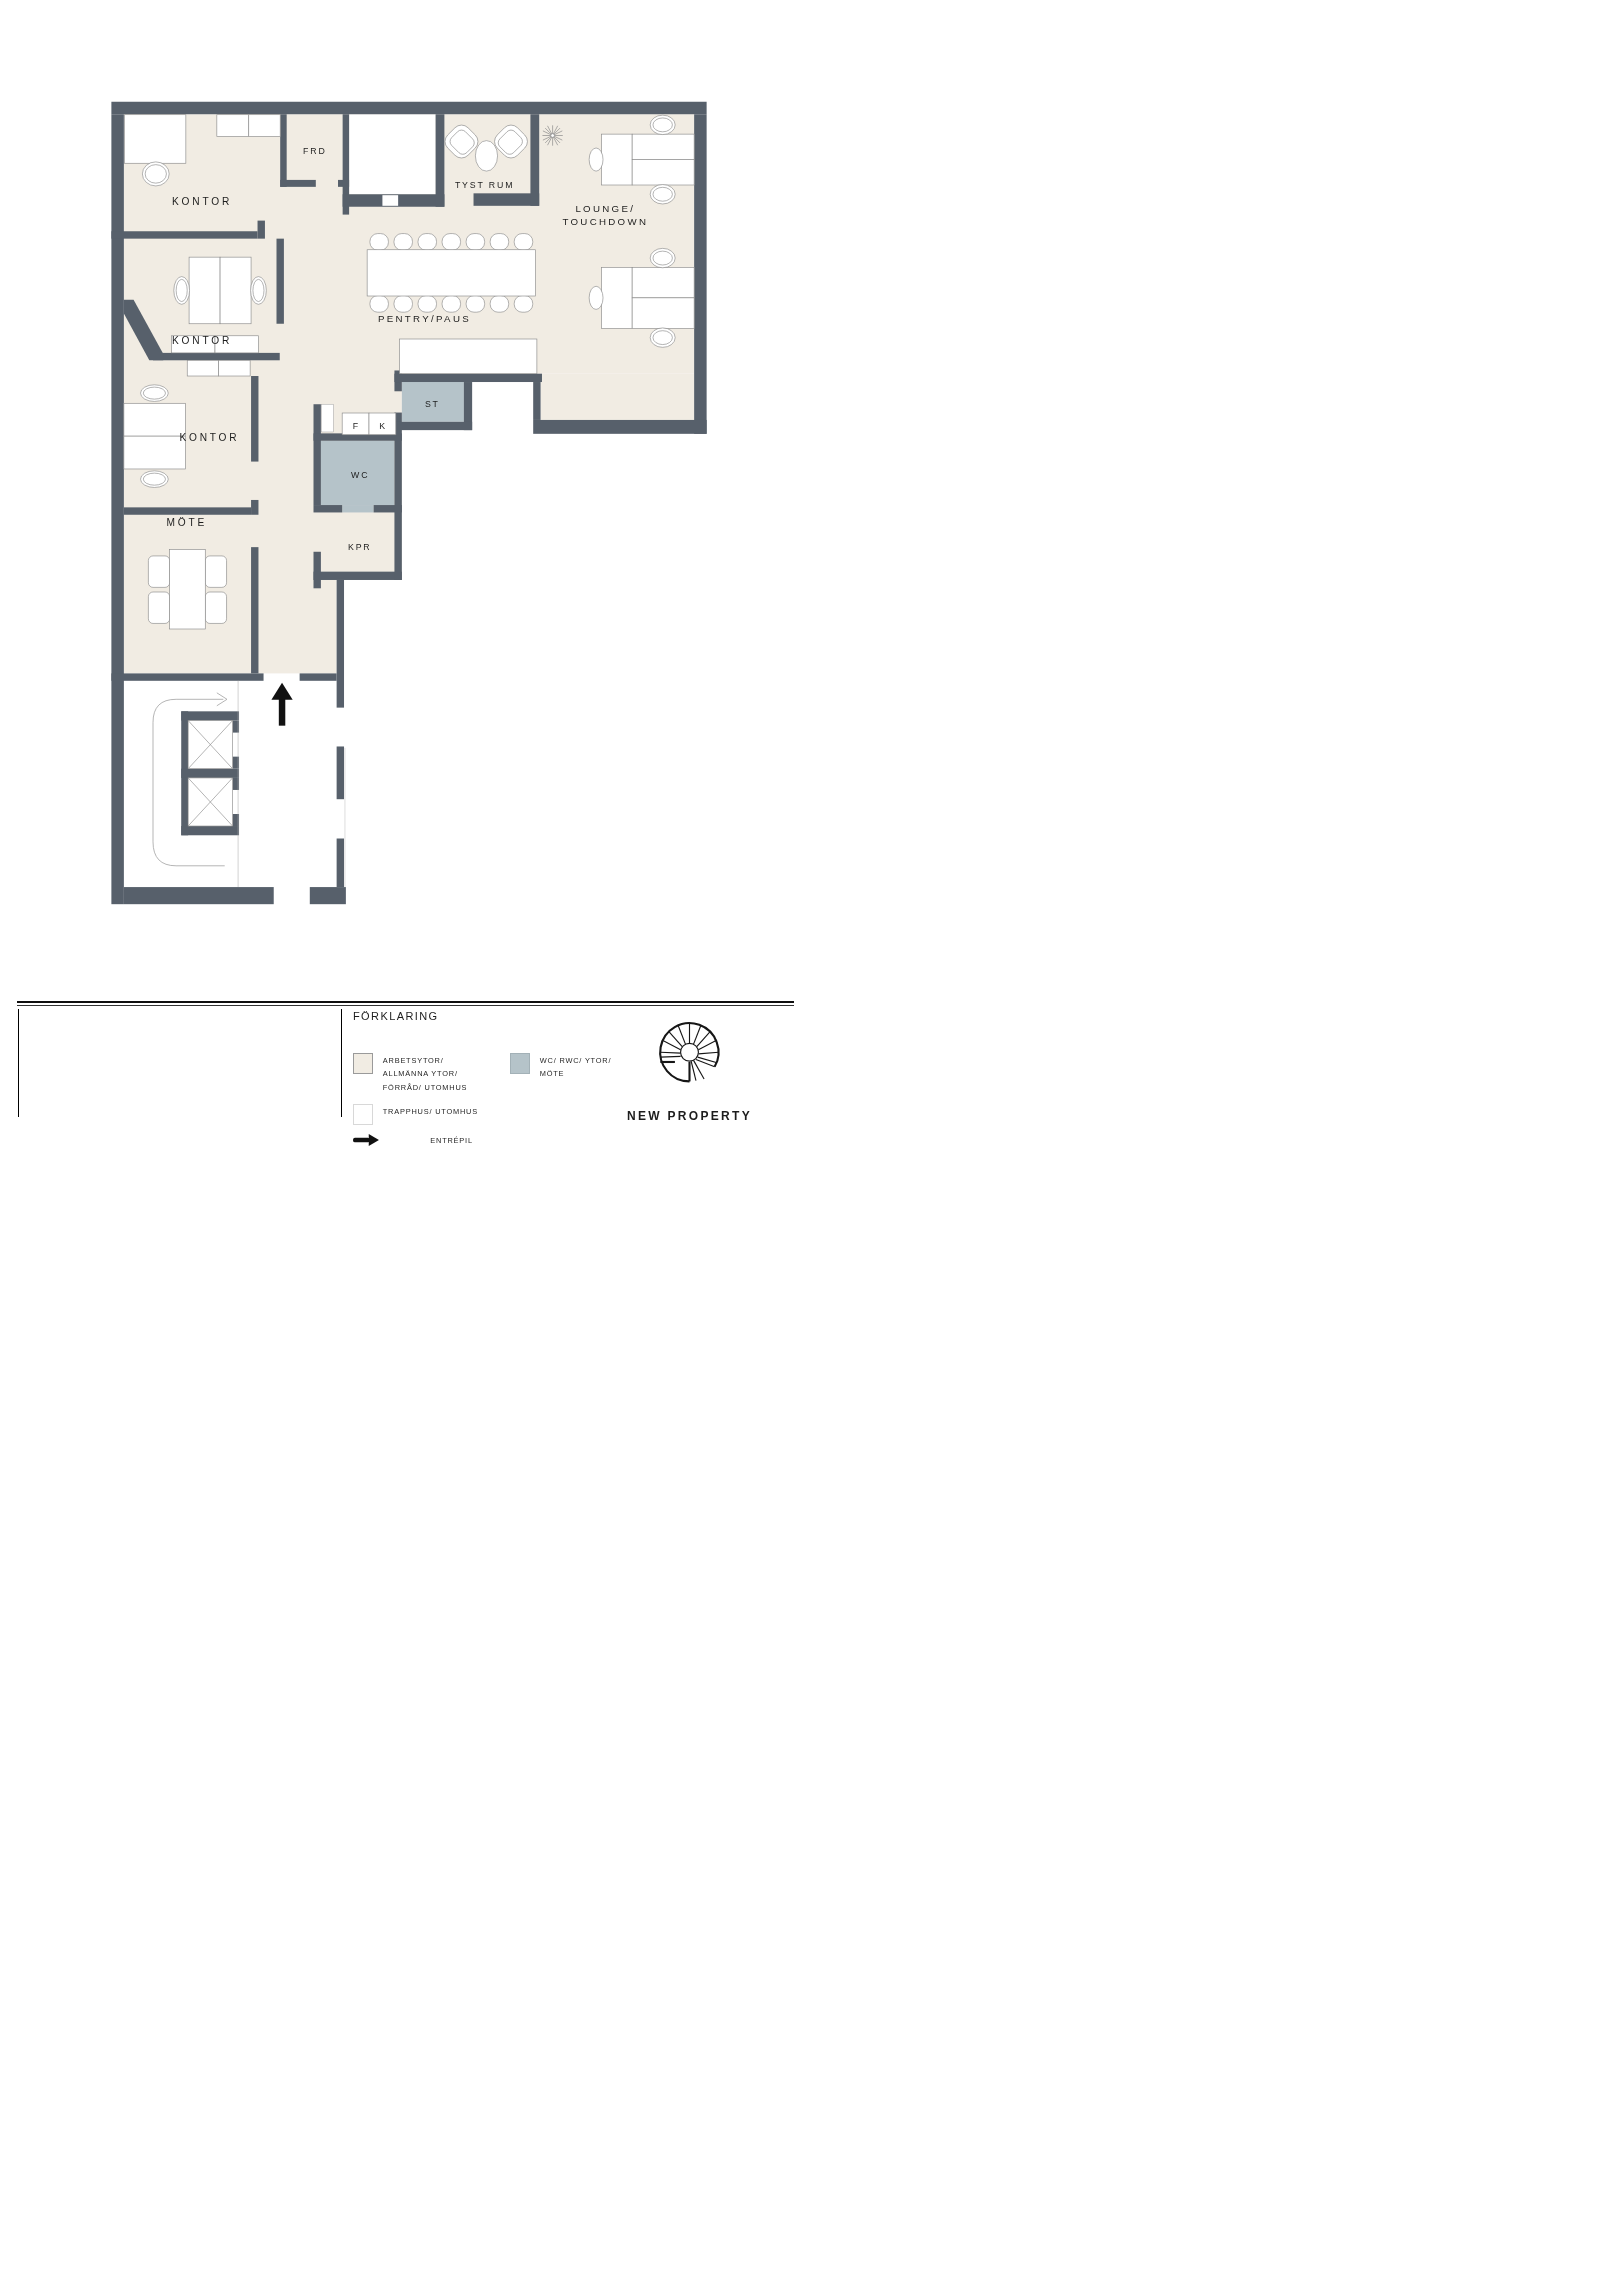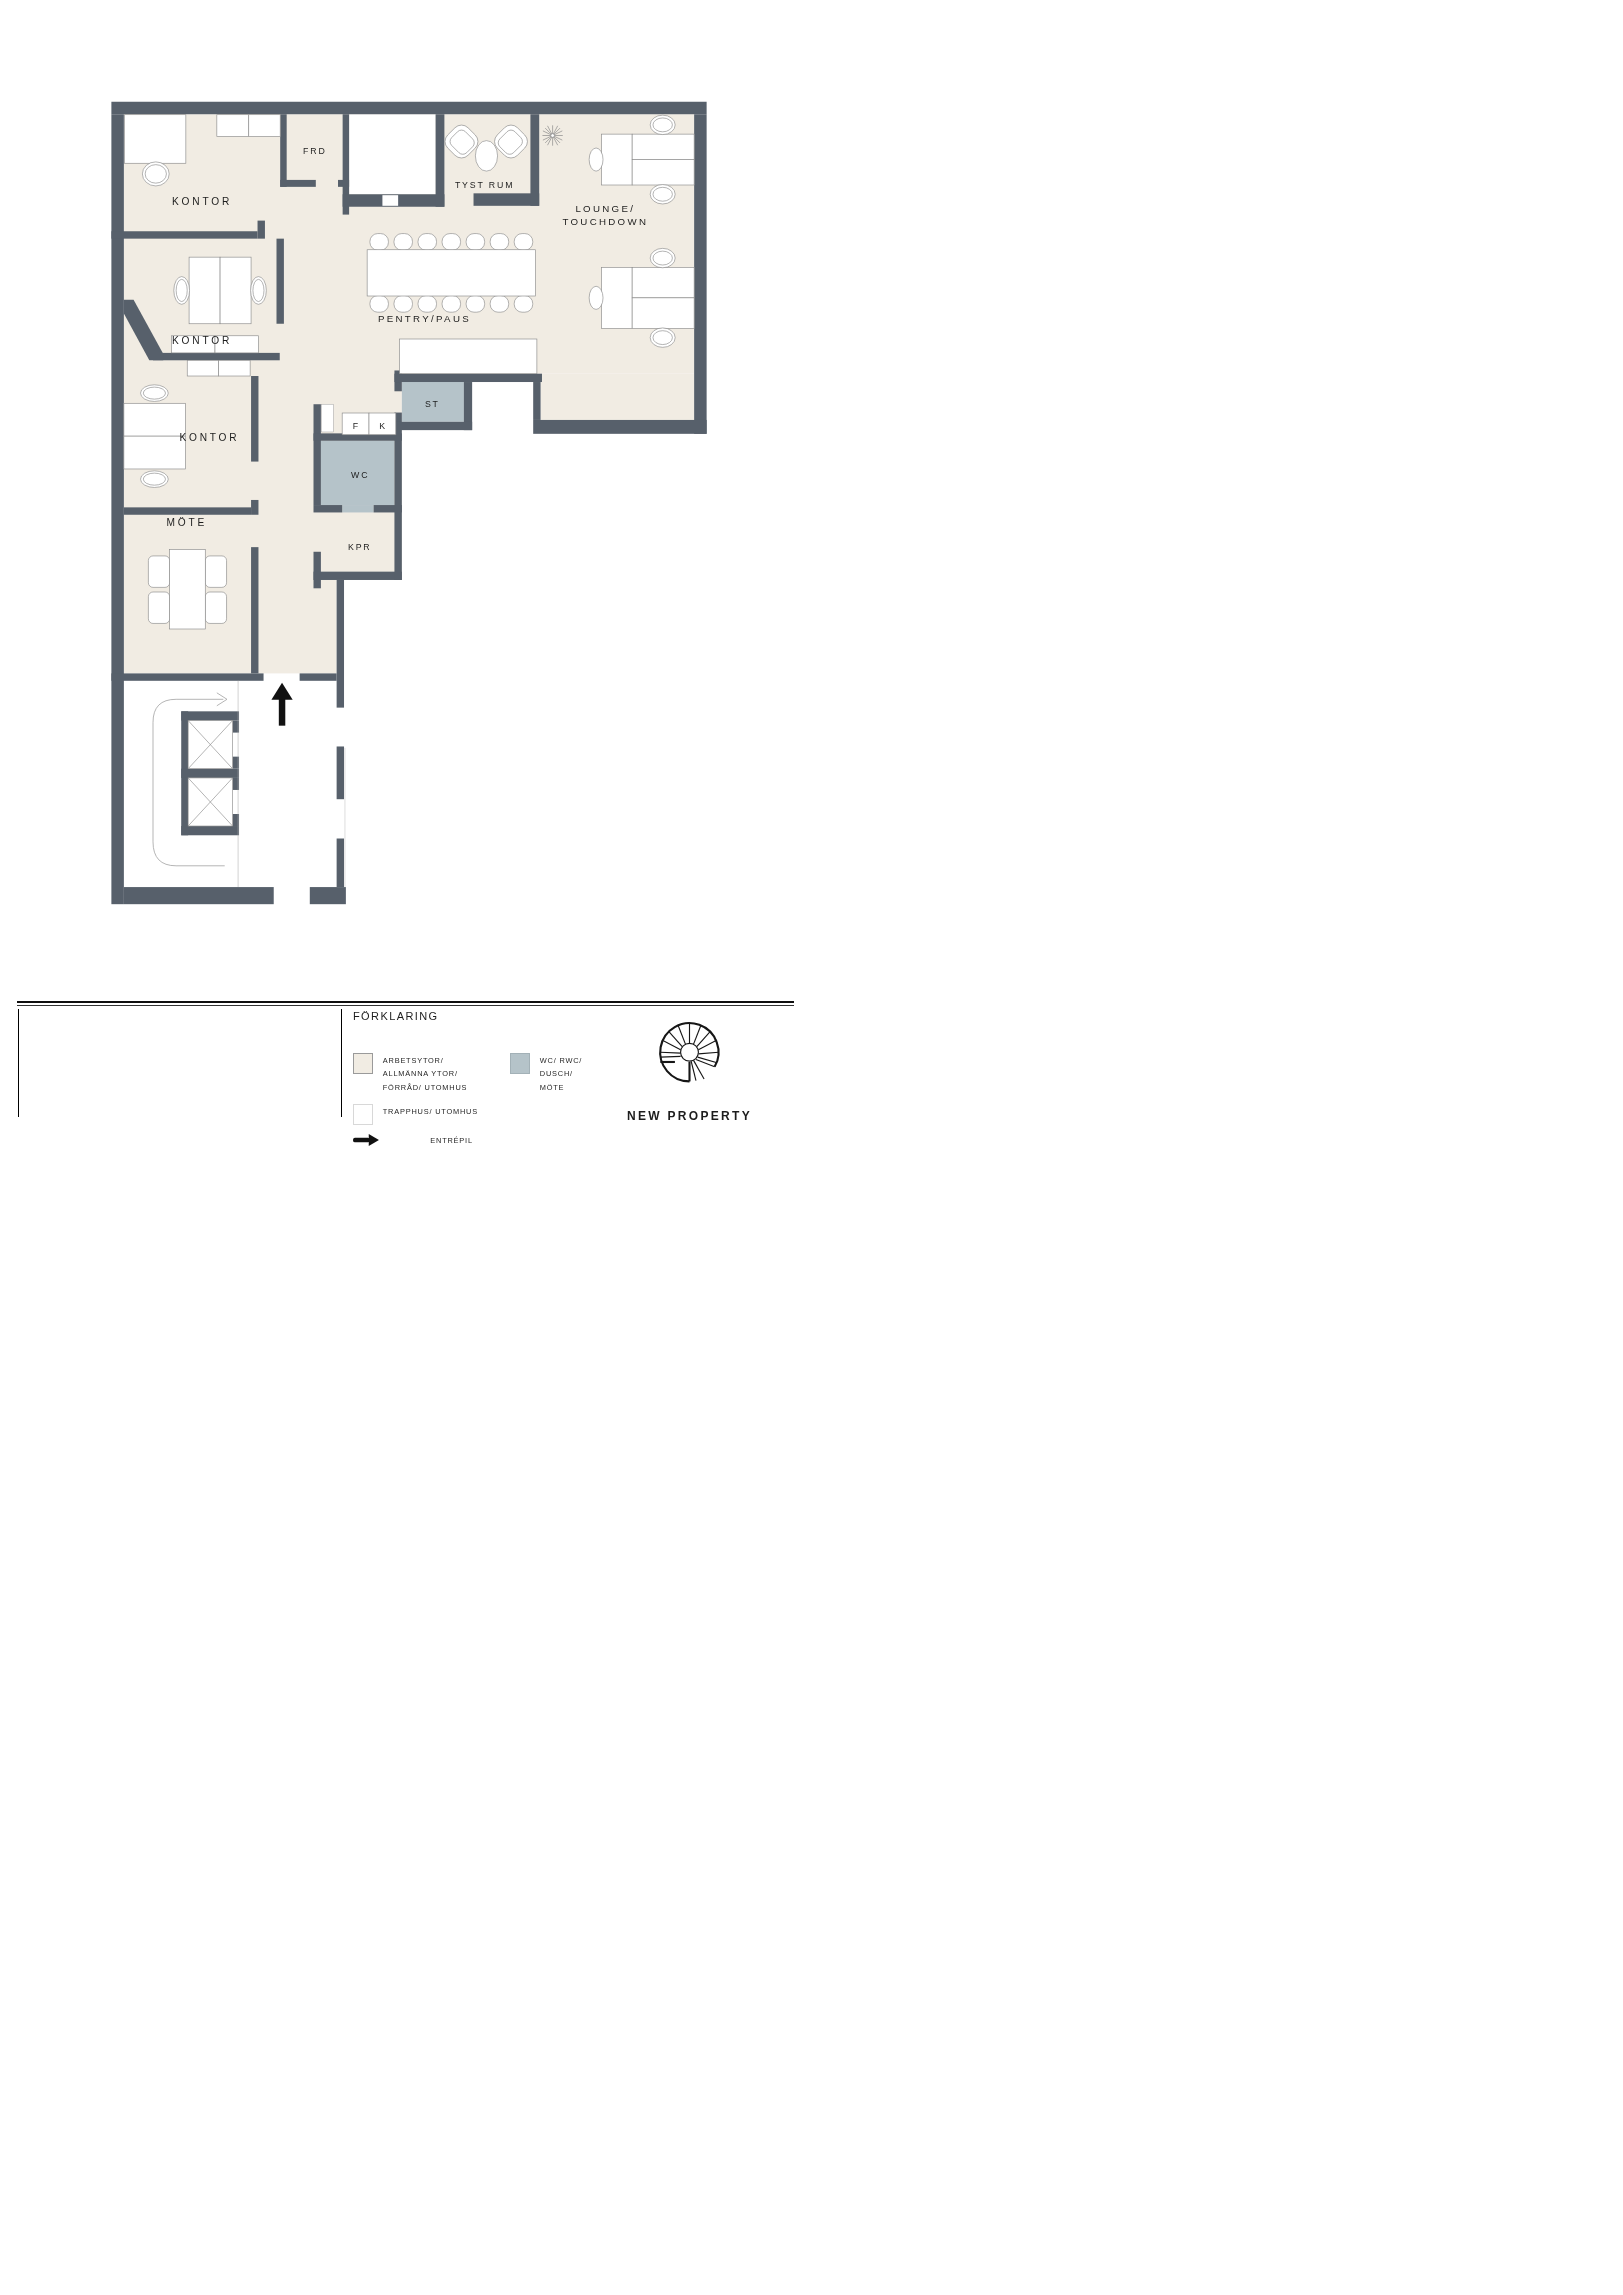--- a/index.html
+++ b/index.html
@@ -275,21 +275,21 @@
         <div class="swatch sw-beige"></div>
         <div class="li-text">
           <span>ARBETSYTOR/ ALLMÄNNA YTOR/</span><br>
           <span>FÖRRÅD/ UTOMHUS</span>
         </div>
       </div>
 
       <div class="li li-2">
         <div class="swatch sw-blue"></div>
         <div class="li-text">
-          <span>WC/ RWC/ DUSCH/</span><br>
+          <span>WC/ RWC/ YTOR/</span><br>
           <span>MÖTE</span>
         </div>
       </div>
 
       <div class="li li-3">
         <div class="swatch sw-white"></div>
         <div class="li-text">TRAPPHUS/ UTOMHUS</div>
       </div>
 
       <div class="li li-4">

